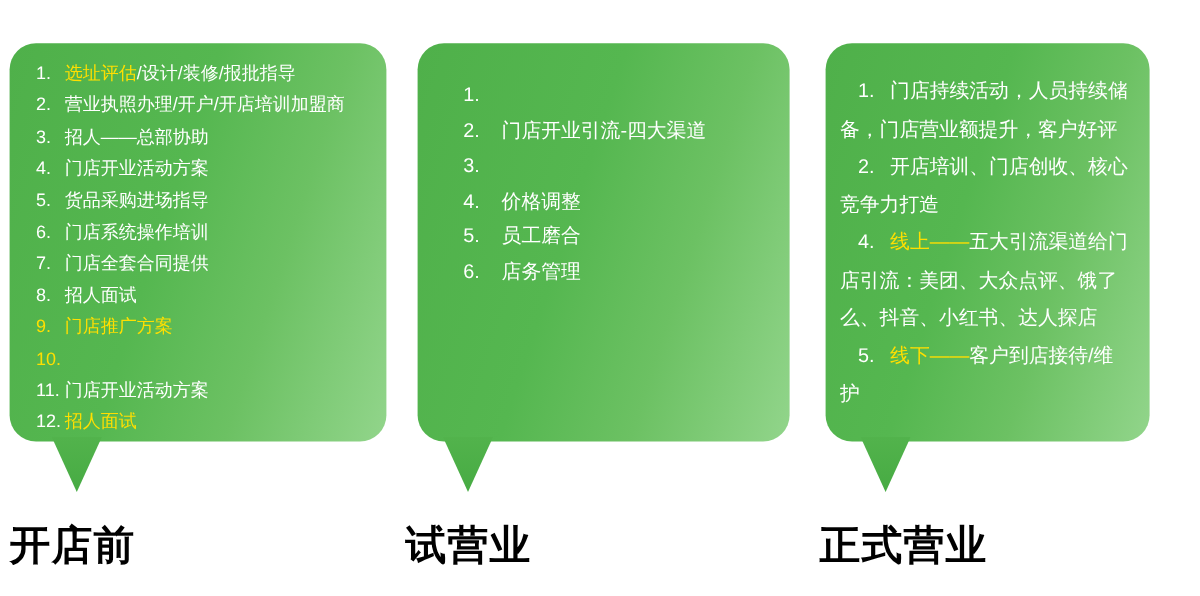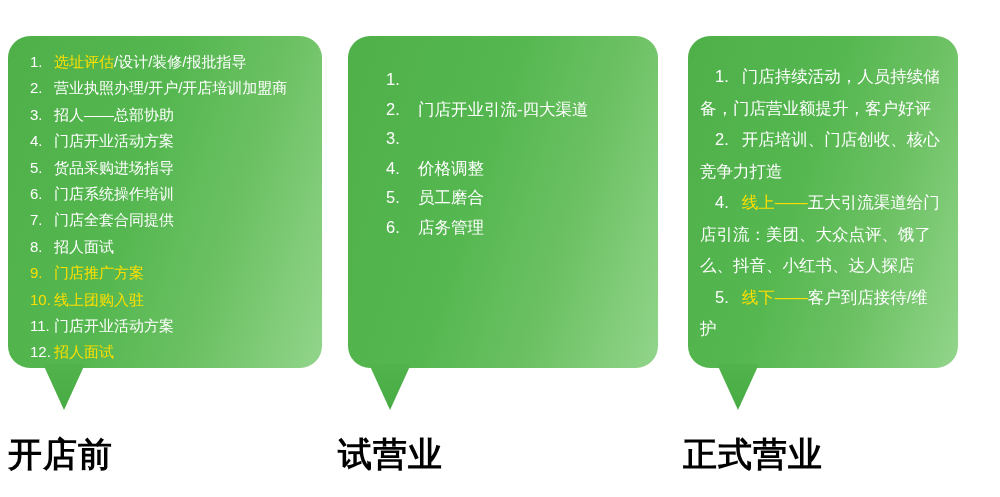--- a/index.html
+++ b/index.html
@@ -80,21 +80,20 @@
         <div class="item">
           <span class="num c-white">8.</span>
           <span class="txt"><span class="c-white">招人面试</span></span>
         </div>
         <div class="item">
           <span class="num c-yellow">9.</span>
           <span class="txt"><span class="c-yellow">门店推广方案</span></span>
         </div>
         <div class="item">
           <span class="num c-yellow">10.</span>
-          <span class="txt"><span class="c-yellow">线上团购入驻</span></span>
         </div>
         <div class="item">
           <span class="num c-white">11.</span>
           <span class="txt"><span class="c-white">门店开业活动方案</span></span>
         </div>
         <div class="item">
           <span class="num c-white">12.</span>
           <span class="txt"><span class="c-yellow">招人面试</span></span>
         </div>
       </div>

